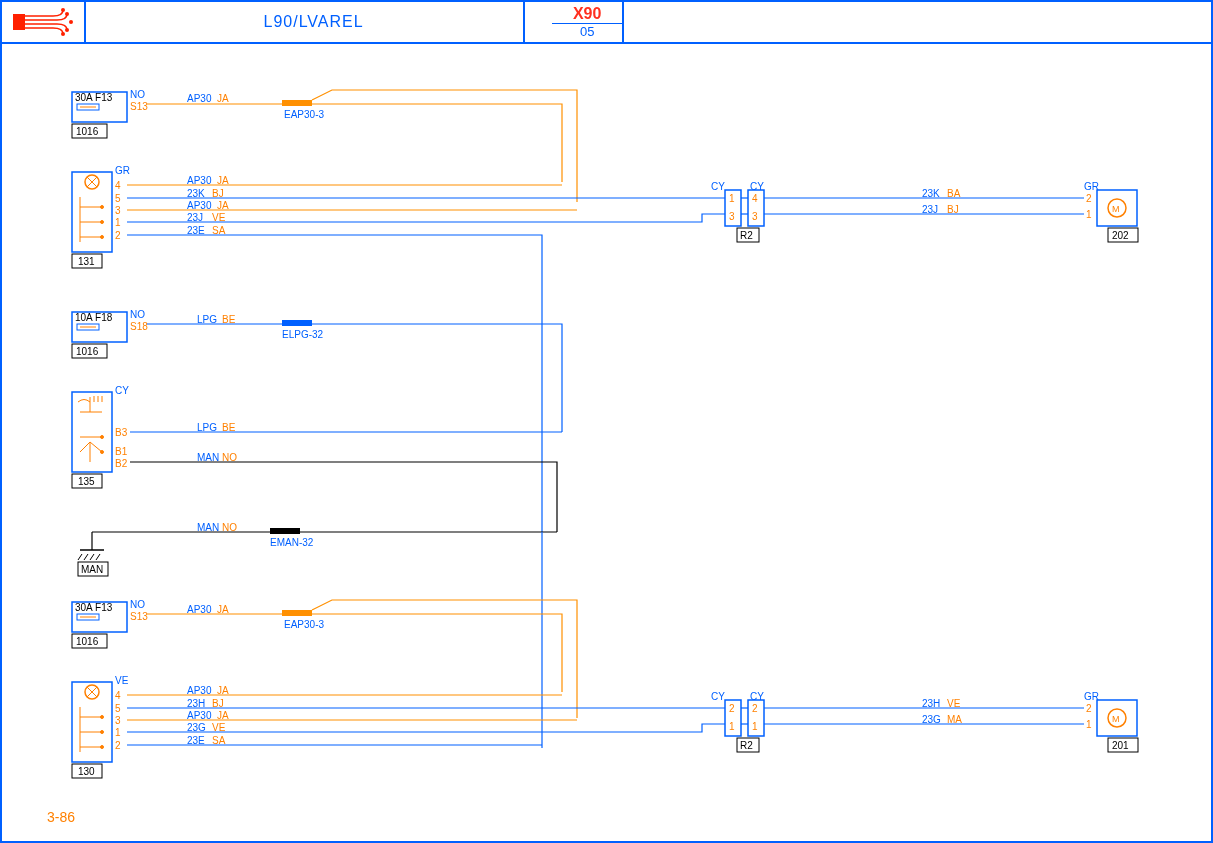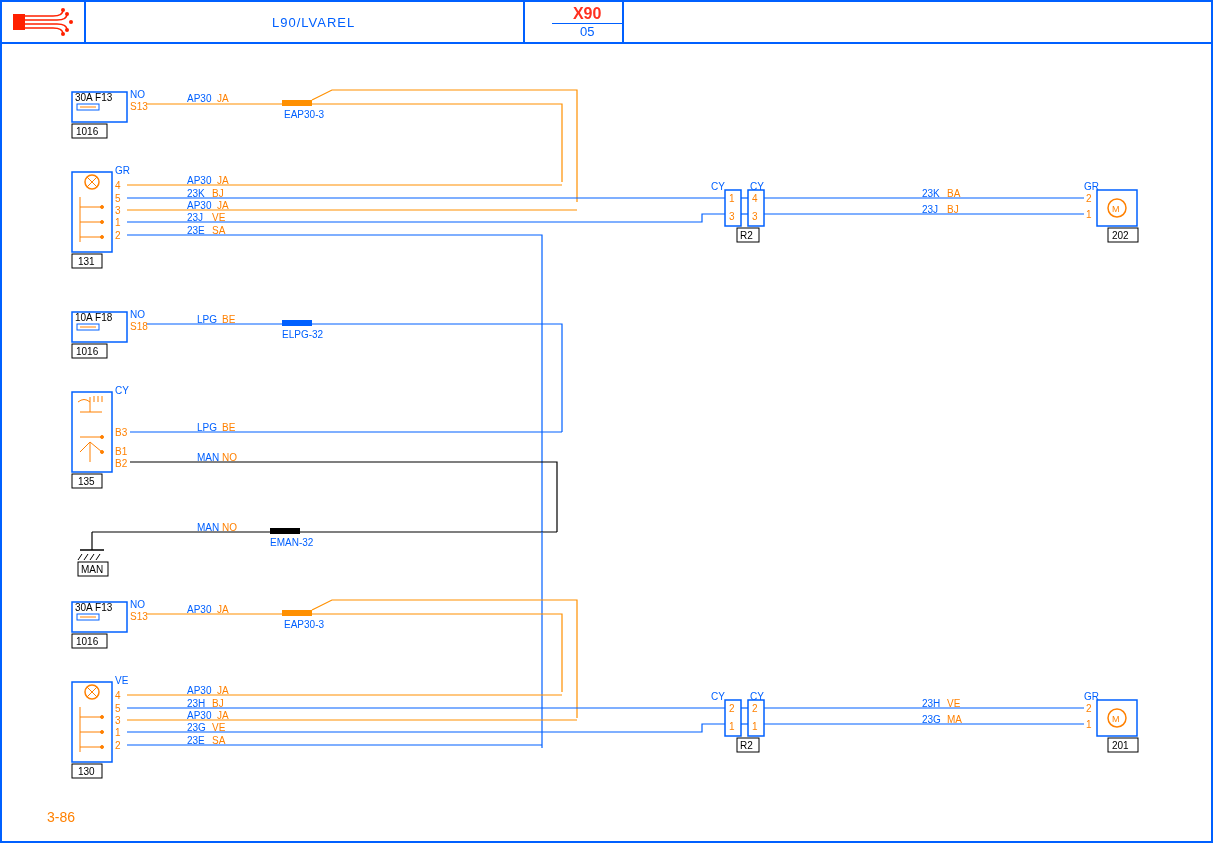--- a/index.html
+++ b/index.html
@@ -26,21 +26,21 @@
     width: 82px;
     height: 100%;
     border-right: 2px solid #0060ff;
     display:flex; align-items:center; justify-content:center;
   }
   .logo-cell svg { width:60px; height:28px; }
   .title-cell {
     flex: 1;
     border-right: 2px solid #0060ff;
     display:flex; align-items:center; justify-content:center;
-    font-size: 13px;
+    font-size: 16px;
     color: #0060ff;
     letter-spacing: 1px;
     margin-left: 18px;
   }
   .code-cell {
     width: 70px;
     text-align:center;
     border-right: 2px solid #0060ff;
     font-size: 16px;
     display:flex; flex-direction:column; justify-content:center;margin-left:27px;

